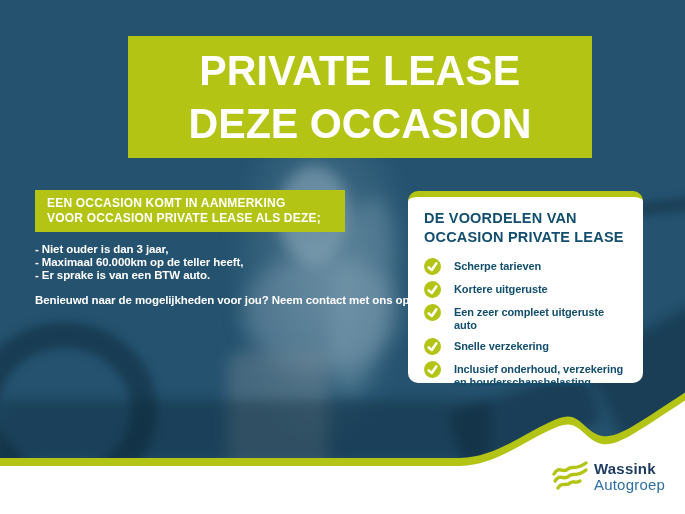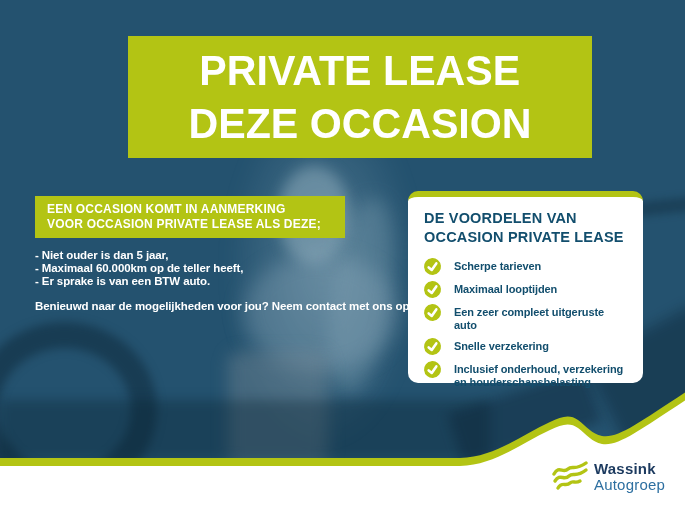--- a/index.html
+++ b/index.html
@@ -36,21 +36,21 @@
   
   .hero{
     position:absolute;z-index:2;left:128px;top:36px;width:464px;height:122px;
     background:#B3C414;display:flex;flex-direction:column;align-items:center;justify-content:center;
     color:#fff;font-weight:900;font-size:42px;line-height:53px;text-align:center;
     letter-spacing:0px;
   }
   .hero div{transform:scaleX(.98);white-space:nowrap;}
 
   
-  .intro{position:absolute;z-index:2;left:35px;top:196px;width:372px;color:#fff;}
+  .intro{position:absolute;z-index:2;left:35px;top:190px;width:372px;color:#fff;}
   .intro-banner{
     box-sizing:border-box;width:310px;background:#B3C414;color:#fff;
     padding:6px 12px;font-size:12px;font-weight:bold;line-height:15px;
     letter-spacing:.2px;
   }
   .intro-banner div{white-space:nowrap;}
   .bullets{margin-top:11px;font-size:11.5px;font-weight:bold;line-height:13px;letter-spacing:-.1px;}
   .intro p{margin:12px 0 0 0;font-size:11.5px;font-weight:bold;line-height:13px;letter-spacing:-.1px;white-space:nowrap;}
 
   
@@ -98,21 +98,21 @@
     <div>PRIVATE LEASE</div>
     <div>DEZE OCCASION</div>
   </div>
 
   <div class="intro">
     <div class="intro-banner">
       <div>EEN OCCASION KOMT IN AANMERKING</div>
       <div>VOOR OCCASION PRIVATE LEASE ALS DEZE;</div>
     </div>
     <div class="bullets">
-      <div>- Niet ouder is dan 5 jaar,</div>
+      <div>- Niet ouder is dan 3 jaar,</div>
       <div>- Maximaal 60.000km op de teller heeft,</div>
       <div>- Er sprake is van een BTW auto.</div>
     </div>
     <p>Benieuwd naar de mogelijkheden voor jou? Neem contact met ons op.</p>
   </div>
 
   <div class="card">
     <div class="card-title">
       <div>DE VOORDELEN VAN</div>
       <div>OCCASION PRIVATE LEASE</div>
@@ -127,21 +127,21 @@
         </span>
         <span class="benefit-label">Scherpe tarieven</span>
       </div>
       <div class="benefit-row">
         <span class="check">
           <svg width="17" height="17" viewBox="0 0 17 17">
               <circle cx="8.5" cy="8.5" r="8.5" fill="#B3C414"></circle>
               <path d="M4.6 9 L7.4 11.8 L12.6 5.8" fill="none" stroke="#fff" stroke-width="2.6" stroke-linecap="round" stroke-linejoin="round"></path>
             </svg>
         </span>
-        <span class="benefit-label">Maximaal looptijden</span>
+        <span class="benefit-label">Kortere uitgeruste</span>
       </div>
       <div class="benefit-row">
         <span class="check">
           <svg width="17" height="17" viewBox="0 0 17 17">
               <circle cx="8.5" cy="8.5" r="8.5" fill="#B3C414"></circle>
               <path d="M4.6 9 L7.4 11.8 L12.6 5.8" fill="none" stroke="#fff" stroke-width="2.6" stroke-linecap="round" stroke-linejoin="round"></path>
             </svg>
         </span>
         <span class="benefit-label">Een zeer compleet uitgeruste auto</span>
       </div>

